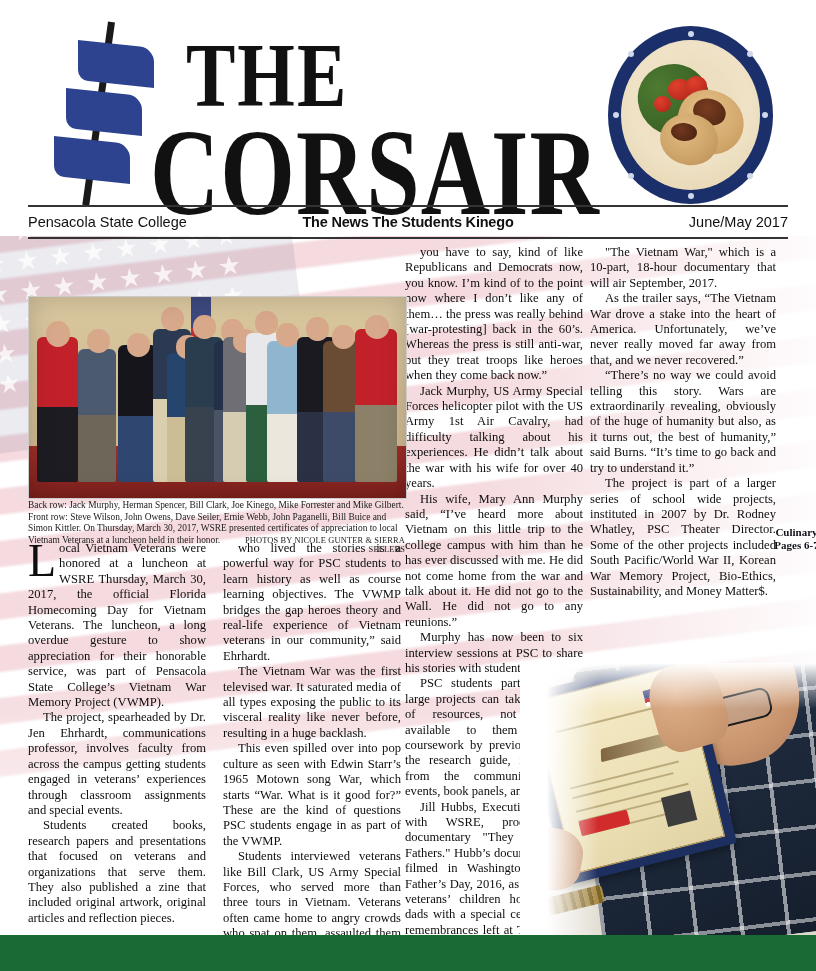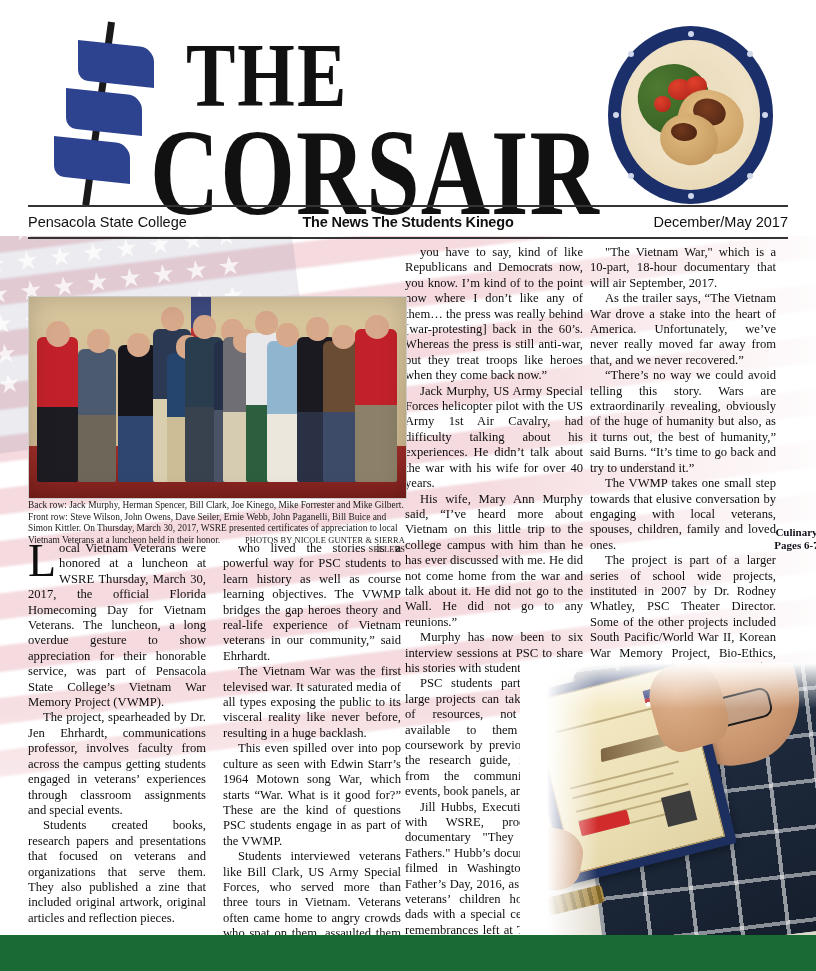--- a/index.html
+++ b/index.html
@@ -365,49 +365,48 @@
       <div class="caption">
         <div>Culinary</div>
         <div>Pages 6-7</div>
       </div>
     </div>
   </div>
 
   <div class="folio">
     <div class="left">Pensacola State College</div>
     <div class="center">The News The Students Kinego</div>
-    <div class="right">December/May 2017</div>
+    <div class="right">June/May 2017</div>
   </div>
 
 
   <div class="cols">
     <div class="col" id="col1" style="top: 296px;">
         <p class="dropcap noindent">Local Vietnam Veterans were honored at a luncheon at WSRE Thursday, March 30, 2017, the official Florida Homecoming Day for Vietnam Veterans.  The luncheon, a long overdue gesture to show appreciation for their honorable service, was part of Pensacola State College’s Vietnam War Memory Project (VWMP).</p>
         <p>The project, spearheaded by Dr. Jen Ehrhardt, communications professor, involves faculty from across the campus getting students engaged in veterans’ experiences through classroom assignments and special events.</p>
         <p>Students created books, research papers and presentations that focused on veterans and organizations that serve them. They also published a zine that included original artwork, original articles and reflection pieces.</p>
       </div>
     <div class="col" id="col2" style="top: 296px;">
         <p>who lived the stories is a powerful way for PSC students to learn history as well as course learning objectives. The VWMP bridges the gap heroes theory and real-life experience of Vietnam veterans in our community,” said Ehrhardt.</p>
         <p>The Vietnam War was the first televised war. It saturated media of all types exposing the public to its visceral reality like never before, resulting in a huge backlash.</p>
-        <p>This even spilled over into pop culture as seen with Edwin Starr’s 1964 Motown song War, which starts “War. What is it good for?” These are the kind of questions PSC students engage in as part of the VWMP.</p>
+        <p>This even spilled over into pop culture as seen with Edwin Starr’s 1965 Motown song War, which starts “War. What is it good for?” These are the kind of questions PSC students engage in as part of the VWMP.</p>
         <p>Students interviewed veterans like Bill Clark, US Army Special Forces, who served more than three tours in Vietnam. Veterans often came home to angry crowds who spat on them, assaulted them and turned their backs on them. Clark still holds strong feelings about his harsh homecoming.</p>
       </div>
     <div class="col" id="col3">
         <p>you have to say, kind of like Republicans and Democrats now, you know. I’m kind of to the point now where I don’t like any of them… the press was really behind [war-protesting] back in the 60’s. Whereas the press is still anti-war, but they treat troops like heroes when they come back now.”</p>
         <p>Jack Murphy, US Army Special Forces helicopter pilot with the US Army 1st Air Cavalry, had difficulty talking about his experiences. He didn’t talk about the war with his wife for over 40 years.</p>
         <p>His wife, Mary Ann Murphy said, “I’ve heard more about Vietnam on this little trip to the college campus with him than he has ever discussed with me. He did not come home from the war and talk about it. He did not go to the Wall. He did not go to any reunions.”</p>
         <p>Murphy has now been to six interview sessions at PSC to share his stories with students.</p>
         <p>PSC students participating in large projects can take advantage of resources, not ordinarily available to them such as coursework by previous students, the research guide, interviewees from the community, special events, book panels, and films.</p>
         <p>Jill Hubbs, Executive Producer with WSRE, produced the documentary "They Were Our Fathers." Hubb’s documentary was filmed in Washington D.C. on Father’s Day, 2016, as hundreds of veterans’ children honored their dads with a special ceremony and remembrances left at The Vietnam Memorial Wall.</p>
       </div>
     <div class="col" id="col4">
         <p>"The Vietnam War," which is a 10-part, 18-hour documentary that will air September, 2017.</p>
         <p>As the trailer says, “The Vietnam War drove a stake into the heart of America. Unfortunately, we’ve never really moved far away from that, and we never recovered.”</p>
         <p>“There’s no way we could avoid telling this story. Wars are extraordinarily revealing, obviously of the huge of humanity but also, as it turns out, the best of humanity,” said Burns. “It’s time to go back and try to understand it.”</p>
-        <p>The VWMP takes one small step towards that elusive conversation by engaging with local veterans, spouses, children, family and loved ones.</p>
         <p>The project is part of a larger series of school wide projects, instituted in 2007 by Dr. Rodney Whatley, PSC Theater Director. Some of the other projects included South Pacific/World War II, Korean War Memory Project, Bio-Ethics, Sustainability, and Money Matter$.</p>
       </div>
   </div>
 
   <div class="photo-group">
     <div class="pg-wall"></div>
     <div class="pg-floor"></div>
     <div class="pg-flag"></div>
 
     <div class="person" style="left:2%;width:11%;height:72%;background:linear-gradient(to bottom,#c2212a 0 48%,#1c1c22 48% 100%);"></div>

